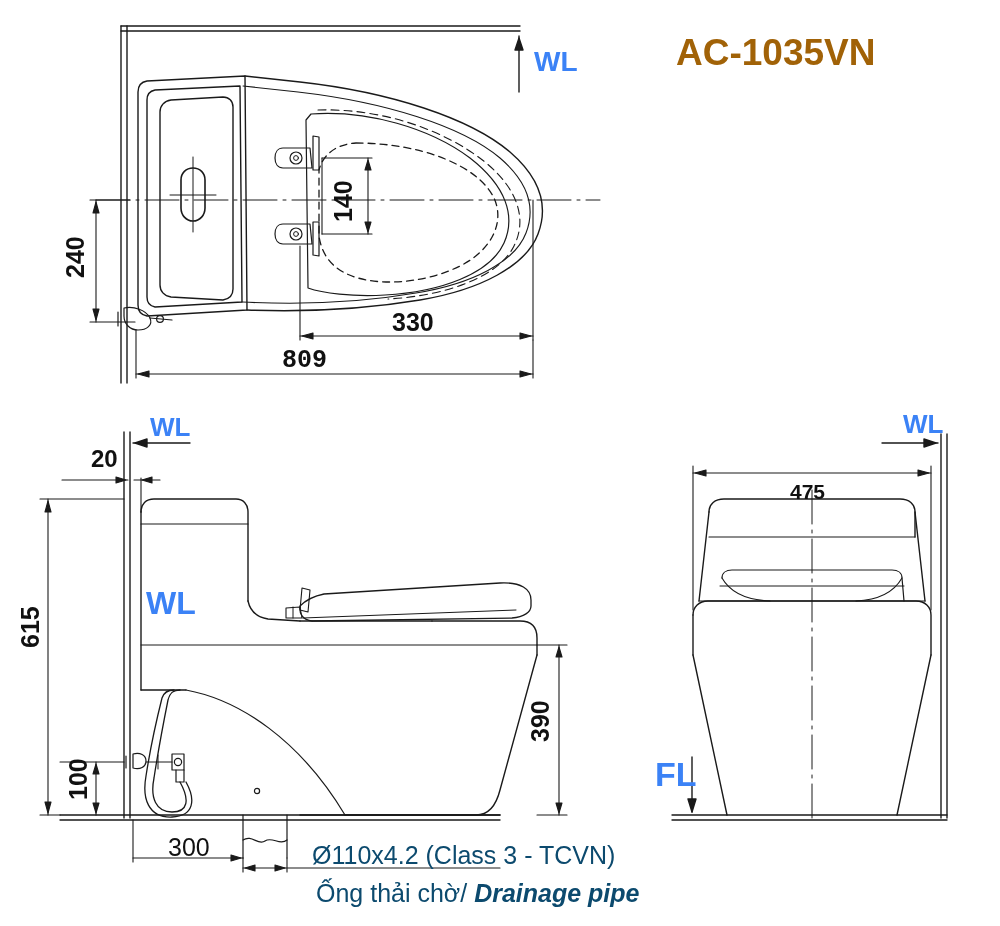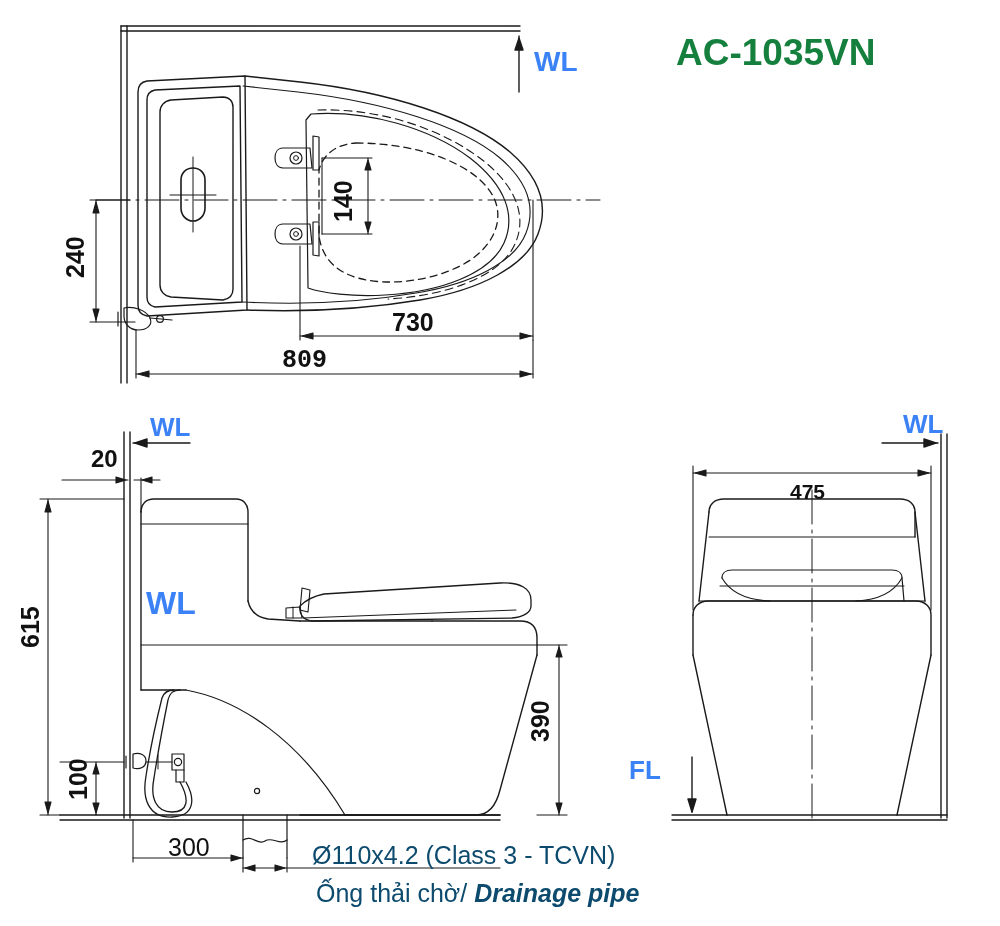--- a/index.html
+++ b/index.html
@@ -24,21 +24,21 @@
   #sheet svg {
     display: block;
   }
   .ttl {
     position: absolute;
     left: 676px;
     top: 32px;
     font-size: 37px;
     font-weight: bold;
     letter-spacing: 0px;
-    color: #15803d;
+    color: #a16207;
     white-space: nowrap;
   }
   .lbl {
     position: absolute;
     font-weight: bold;
     color: #3b82f6;
     white-space: nowrap;
     line-height: 1;
   }
   .dim {
@@ -372,21 +372,21 @@
 </div>
 
 <div class="ttl">AC-1035VN</div>
 
 <div class="lbl" style="left:534px; top:48px; font-size:28px;">WL</div>
 
 <div class="dim rot" style="left:331px; top:222px; font-size:25px;">140</div>
 
 <div class="dim rot" style="left:63px; top:278px; font-size:25px;">240</div>
 
-<div class="dim" style="left:392px; top:310px; font-size:25px;">730</div>
+<div class="dim" style="left:392px; top:310px; font-size:25px;">330</div>
 
 <div class="dim" style="left:282px; top:348px; font-size:25px;font-family:Liberation Mono, monospace;">809</div>
 
 <div class="lbl" style="left:150px; top:414px; font-size:26px;">WL</div>
 
 <div class="dim" style="left:67px; top:447px; font-size:24px;margin-left:24px;">20</div>
 
 <div class="lbl" style="left:146px; top:587px; font-size:32px;">WL</div>
 
 <div class="dim rot" style="left:18px; top:648px; font-size:25px;">615</div>
@@ -398,13 +398,13 @@
 <div class="dim" style="left:168px; top:835px; font-size:25px; font-weight:normal;text-align:center;">300</div>
 
 <div class="note" style="left:312px; top:843px;">Ø110x4.2 (Class 3 - TCVN)</div>
 
 <div class="note" style="left:316px; top:881px;"><span>Ống thải chờ/ </span><i>Drainage pipe</i></div>
 
 <div class="lbl" style="left:903px; top:411px; font-size:26px;">WL</div>
 
 <div class="dim" style="left:790px; top:443px; font-size:21px;margin-top:38px;">475</div>
 
-<div class="lbl" style="left:629px; top:757px; font-size:26px;">FL</div>
+<div class="lbl" style="left:655px; top:757px; font-size:34px;">FL</div>
 
 </body></html>

